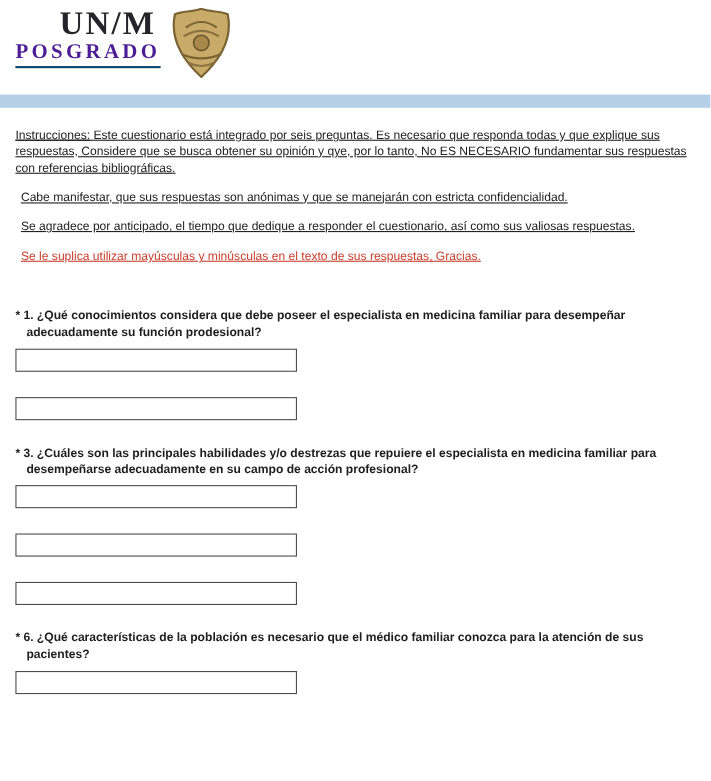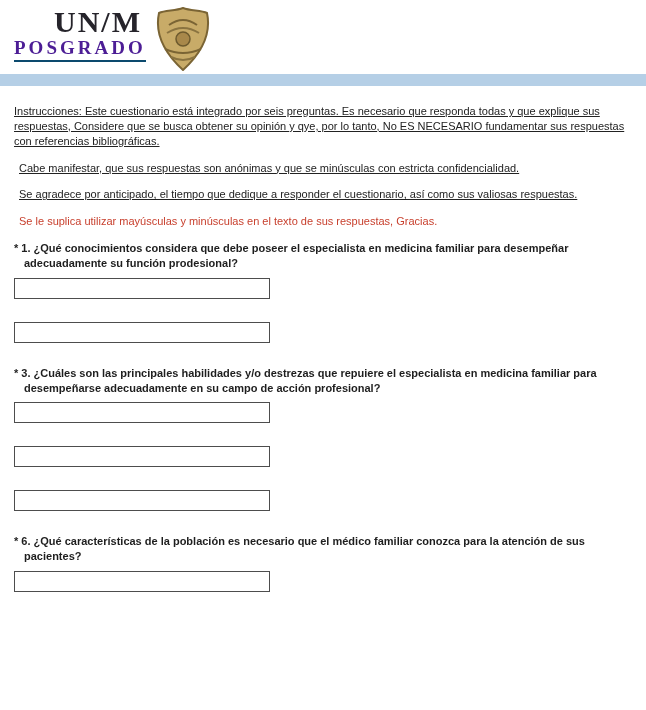--- a/index.html
+++ b/index.html
@@ -7,21 +7,21 @@
   body {
     width: 646px;
     height: 710px;
     font-family: "Liberation Sans", sans-serif;
     font-size: 11px;
     color: #222222;
     overflow: hidden;
   }
   .header {
     position: relative;
-    height: 74px;
+    height: 86px;
     padding: 6px 0 0 14px;
   }
   .logo-text .unam-line {
     font-family: "Liberation Serif", serif;
     font-weight: bold;
     font-size: 30px;
     letter-spacing: 2px;
     color: #26242b;
     margin-left: 40px;
     line-height: 1.05;
@@ -53,22 +53,23 @@
     line-height: 1.35;
     margin-bottom: 12px;
     color: #222222;
     text-decoration: underline;
   }
   p.instr.indented { padding-left: 5px; }
   .underl { text-decoration: underline; }
   .red-note {
     color: #c8402e;
     padding-left: 5px;
-    margin-bottom: 12px;
+    margin-bottom: 39px;
     line-height: 1.35;
+    text-decoration: underline;
   }
   .question { margin-bottom: 23px; }
   .q-label {
     font-weight: bold;
     line-height: 1.35;
     margin-bottom: 7px;
     padding-left: 10px;
     text-indent: -10px;
     color: #1e1e1e;
   }
@@ -103,21 +104,21 @@
     <path d="M16 50 Q28 56 40 50" fill="none" stroke="#8a7340" stroke-width="2"></path>
   </svg>
 </div>
 
 <div class="blue-bar"></div>
 
 <div class="main">
 
   <p class="instr"><span class="underl">Instrucciones:</span><span> Este cuestionario está integrado por seis preguntas. Es necesario que responda todas y que explique sus respuestas, Considere que se busca obtener su opinión y qye, por lo tanto, No ES NECESARIO fundamentar sus respuestas con referencias bibliográficas.</span></p>
 
-  <p class="instr indented">Cabe manifestar, que sus respuestas son anónimas y que se minúsculas con estricta confidencialidad.</p>
+  <p class="instr indented">Cabe manifestar, que sus respuestas son anónimas y que se manejarán con estricta confidencialidad.</p>
 
   <p class="instr indented">Se agradece por anticipado, el tiempo que dedique a responder el cuestionario, así como sus valiosas respuestas.</p>
 
   <p class="red-note">Se le suplica utilizar mayúsculas y minúsculas en el texto de sus respuestas, Gracias.</p>
 
   <section class="question">
     <p class="q-label"><span class="req">*</span><span>1. ¿Qué conocimientos considera que debe poseer el especialista en medicina familiar para desempeñar adecuadamente su función prodesional?</span></p>
     <input class="answer-input" type="text" value="" style="">
   </section>
 

